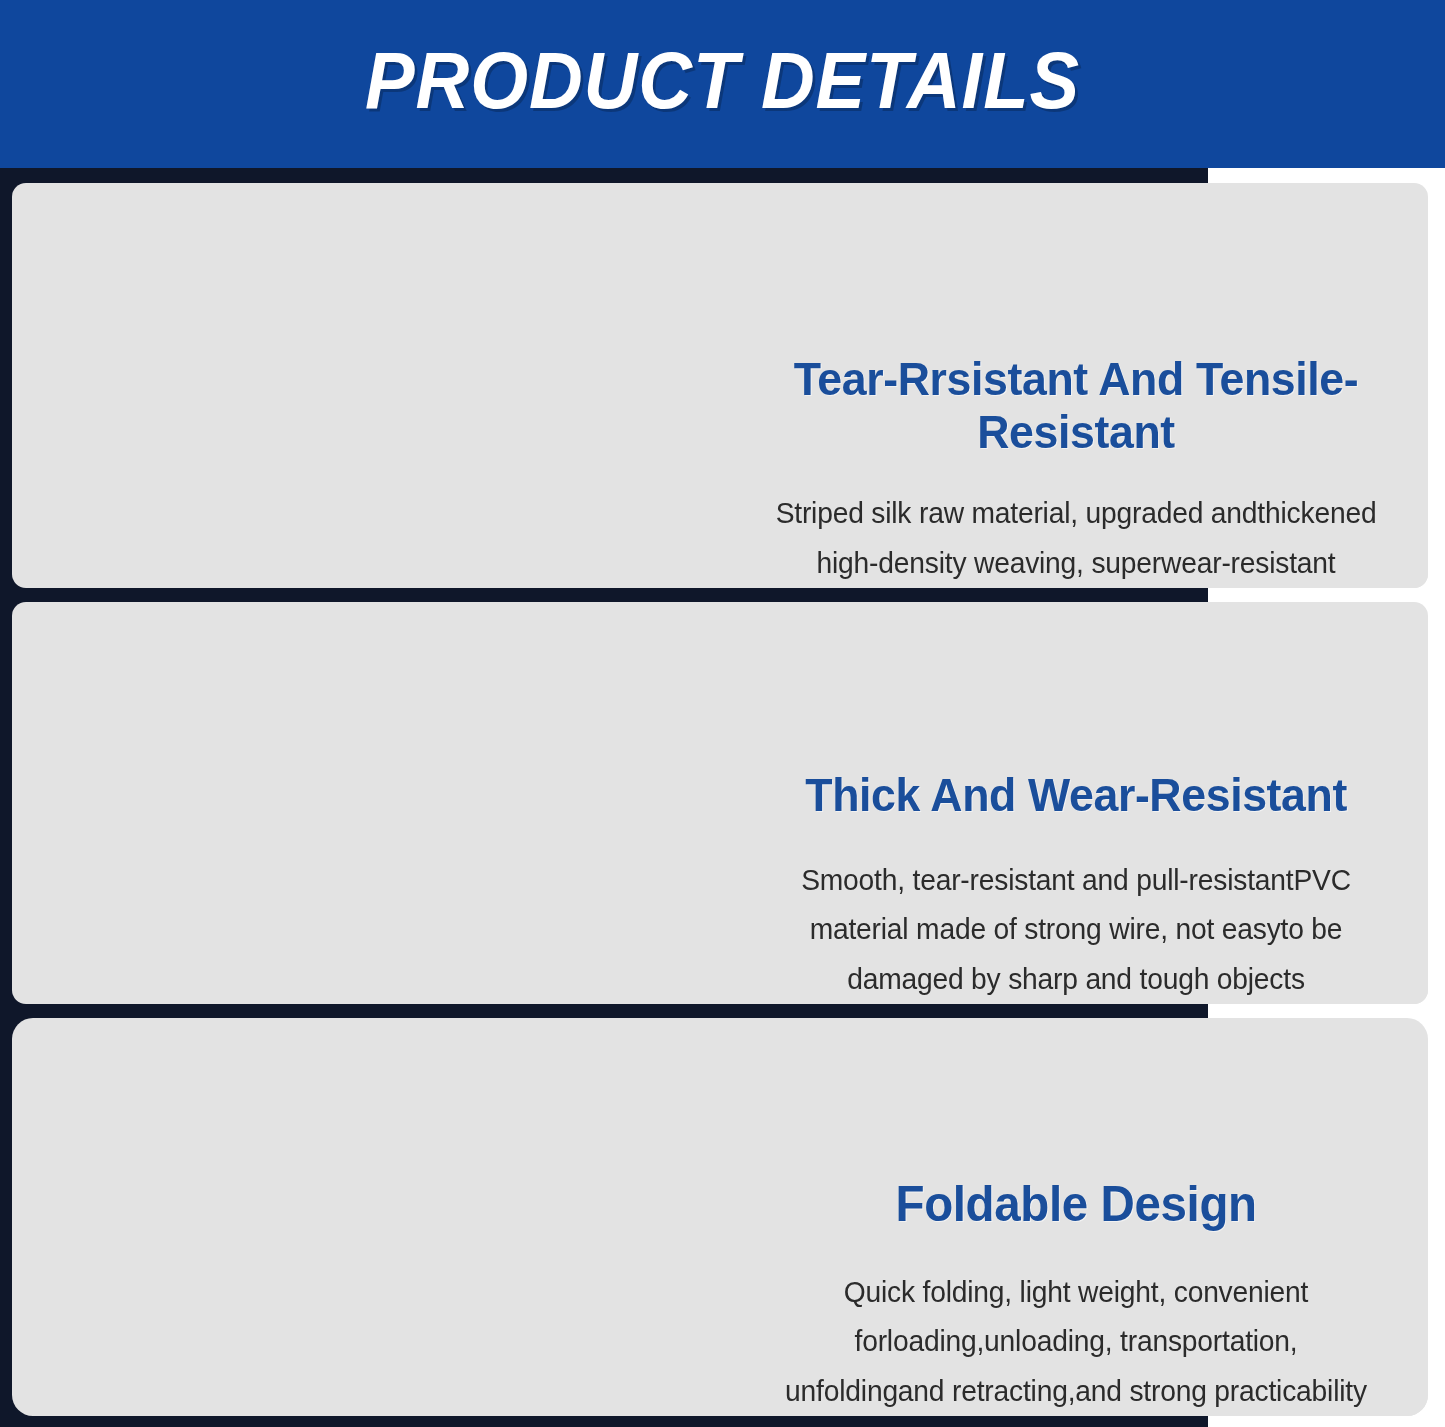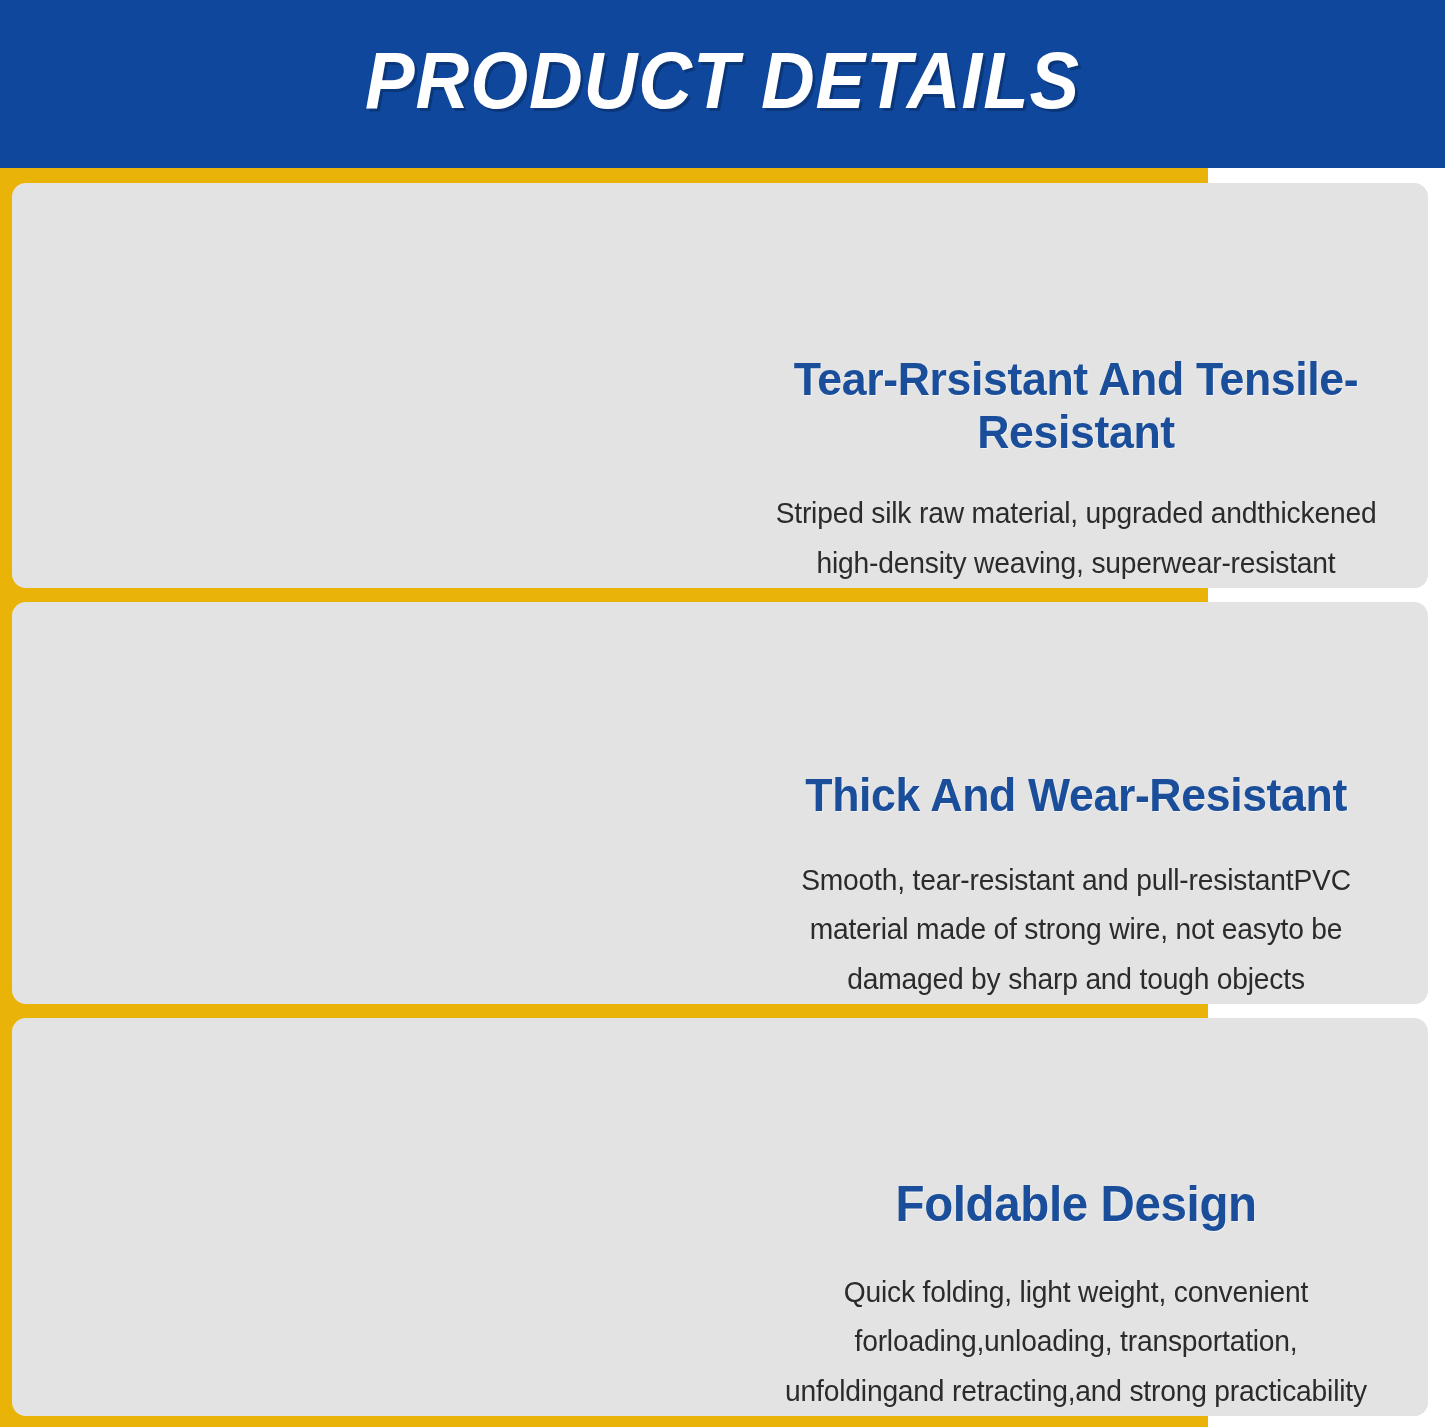--- a/index.html
+++ b/index.html
@@ -9,21 +9,21 @@
     height: 1427px;
     background: #ffffff;
     font-family: "Liberation Sans", sans-serif;
     overflow: hidden;
   }
 
   .page {
     position: relative;
     width: 1208px;
     height: 1427px;
-    background: #eab308;
+    background: #0f172a;
   }
 
   
   .banner {
     position: absolute;
     left: 0;
     top: 0;
     width: 1445px;
     height: 168px;
     background: #0F479D;
@@ -61,21 +61,21 @@
     width: 1416px;
     border-radius: 14px;
     overflow: hidden;
     background: #E3E3E3;
     margin-bottom: 14px;
   }
   .row:last-child { margin-bottom: 0; }
 
   .row-1 { height: 405px; }
   .row-2 { height: 402px; }
-  .row-3 { height: 398px; }
+  .row-3 { height: 398px; border-radius: 21px; }
 
   
   .photo {
     position: relative;
     width: 712px;
     flex: 0 0 712px;
     overflow: hidden;
     background: #2b3ea8;
   }
 

